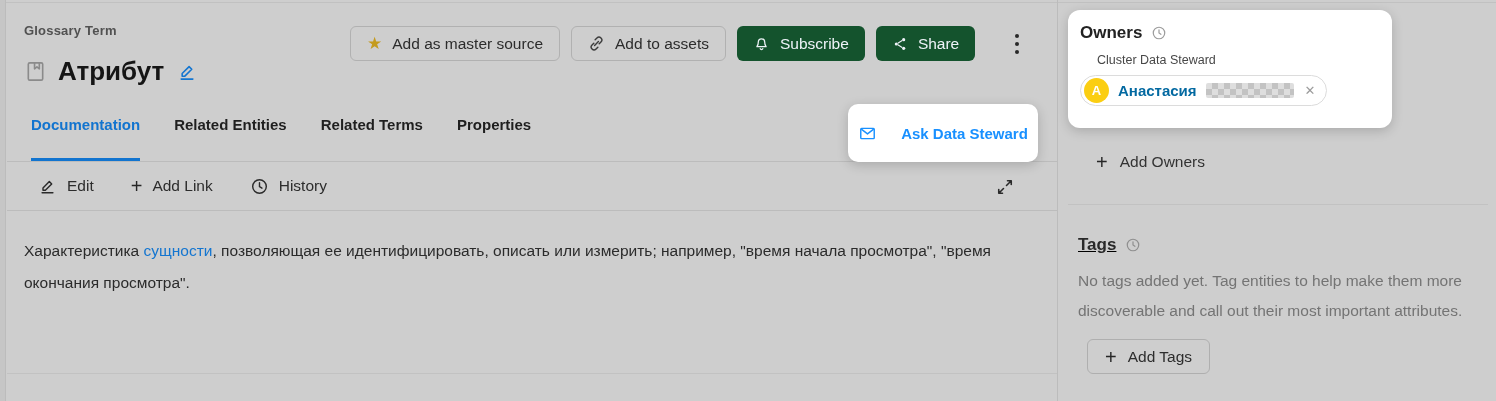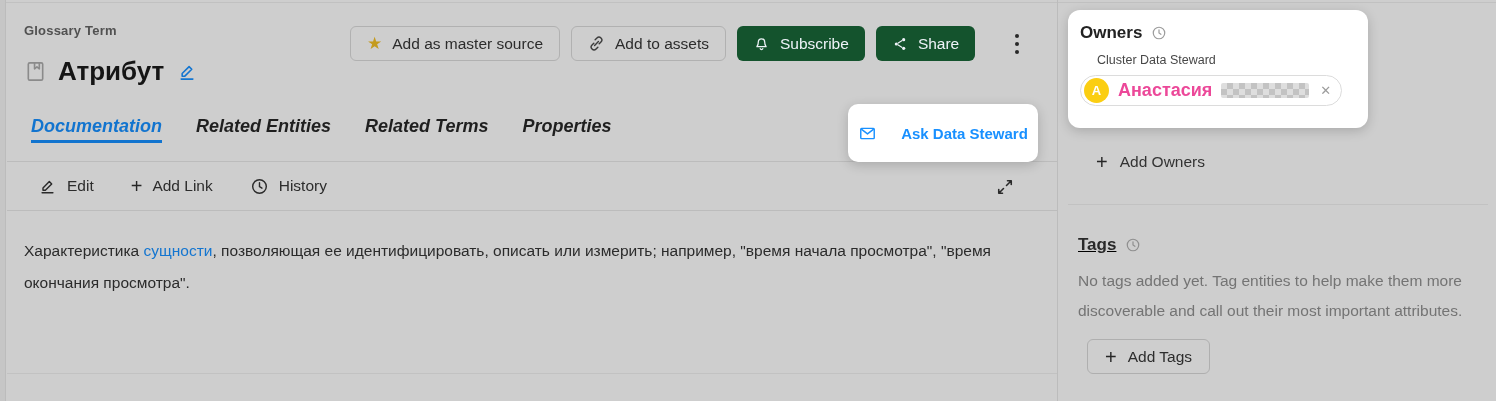--- a/index.html
+++ b/index.html
@@ -23,22 +23,22 @@
          border-radius:6px; font-family:inherit; font-size:15.5px; cursor:pointer; white-space:nowrap; }
   .btn-default { background:transparent; border:1px solid #b1b1b1; color:#2c2c2c; }
   .btn-primary { background:#14532d; border:none; color:#eef3f8; }
   .star-glyph { color:#c49b1e; font-size:17px; line-height:1; }
   .kebab { position:absolute; left:1007px; top:29px; width:20px; height:30px; display:flex; flex-direction:column;
            align-items:center; justify-content:center; gap:4px; background:none; border:none; cursor:pointer; }
   .kebab i { width:4px; height:4px; border-radius:50%; background:#282828; }
 
   
   .tabs { position:absolute; left:31px; top:116px; display:flex; gap:34px; }
-  .tab { font-size:18px; font-weight:600; color:#1f1f1f; padding-bottom:3px; cursor:pointer;
-         border-bottom:3px solid transparent; background:none; font-family:inherit; border-top:none; border-left:none; border-right:none;font-style:italic; }
+  .tab { font-size:15px; font-weight:600; color:#1f1f1f; padding-bottom:25px; cursor:pointer;
+         border-bottom:3px solid transparent; background:none; font-family:inherit; border-top:none; border-left:none; border-right:none; }
   .tab.active { color:#1274cf; border-bottom-color:#1274cf; }
   .tabs-border { position:absolute; left:7px; top:161px; width:1050px; height:1px; background:#bcbcbc; }
 
   
   .ask-card { position:absolute; left:848px; top:104px; width:190px; height:58px; background:#ffffff; border-radius:10px;
               box-shadow:0 3px 12px rgba(0,0,0,.18); display:flex; align-items:center; justify-content:center; gap:24px;
               z-index:6; border:none; cursor:pointer; font-family:inherit; }
   .ask-card span { font-size:15px; font-weight:600; color:#1890ff; }
 
   
@@ -48,30 +48,30 @@
   .plus-glyph { font-size:20px; font-weight:400; color:#262626; line-height:1; }
   .toolbar-border { position:absolute; left:7px; top:210px; width:1050px; height:1px; background:#bcbcbc; }
   .expand-btn { position:absolute; left:995px; top:175px; width:24px; height:24px; background:none; border:none; cursor:pointer; }
 
   
   .doc-text { position:absolute; left:24px; top:235px; width:994px; font-size:15.5px; line-height:32px; color:#2b2b2b; }
   .doc-link { color:#1375d0; text-decoration:none; cursor:pointer; }
   .bottom-line { position:absolute; left:7px; top:373px; width:1050px; height:1px; background:#c2c2c2; }
 
   
-  .owners-card { position:absolute; left:1068px; top:10px; width:300px; height:118px; background:#fff; border-radius:12px;
+  .owners-card { position:absolute; left:1068px; top:10px; width:324px; height:118px; background:#fff; border-radius:12px;
                  box-shadow:0 3px 12px rgba(0,0,0,.18); padding:13px 12px; z-index:6; }
   .sec-title-row { display:flex; align-items:center; gap:9px; }
   .sec-title { font-size:17px; font-weight:700; color:#222; }
   .owner-group { margin-top:10px; font-size:12.5px; color:#474747;margin-left:17px; }
   .owner-chip { margin-top:8px; display:inline-flex; align-items:center; gap:9px; height:31px;
                 border:1px solid #dcdcdc; border-radius:16px; padding:0 10px 0 3px; background:#fff; cursor:pointer; }
   .avatar { width:25px; height:25px; border-radius:50%; background:#fbce12; color:#fff; font-size:13px; font-weight:700;
             display:flex; align-items:center; justify-content:center; }
-  .owner-name { font-size:18px; font-weight:600; color:#ec4899; }
+  .owner-name { font-size:15px; font-weight:600; color:#0369a1; }
   .redacted { width:88px; height:15px; border-radius:2px;
               background-image:
                 linear-gradient(45deg,#c3c3c3 25%,transparent 25%,transparent 75%,#c3c3c3 75%),
                 linear-gradient(45deg,#c3c3c3 25%,#dedede 25%,#dedede 75%,#c3c3c3 75%);
               background-size:12px 12px; background-position:0 0,6px 6px; filter:blur(.7px); }
   .chip-close { font-size:13px; color:#9c9c9c; background:none; border:none; cursor:pointer; padding:0 0 0 2px; }
 
   .add-owners { position:absolute; left:1096px; top:152px; display:flex; align-items:center; gap:12px;
                 font-size:15.5px; color:#333; background:none; border:none; cursor:pointer; font-family:inherit; }
   .sidebar-divider { position:absolute; left:1068px; top:204px; width:420px; height:1px; background:#c2c2c2; }

